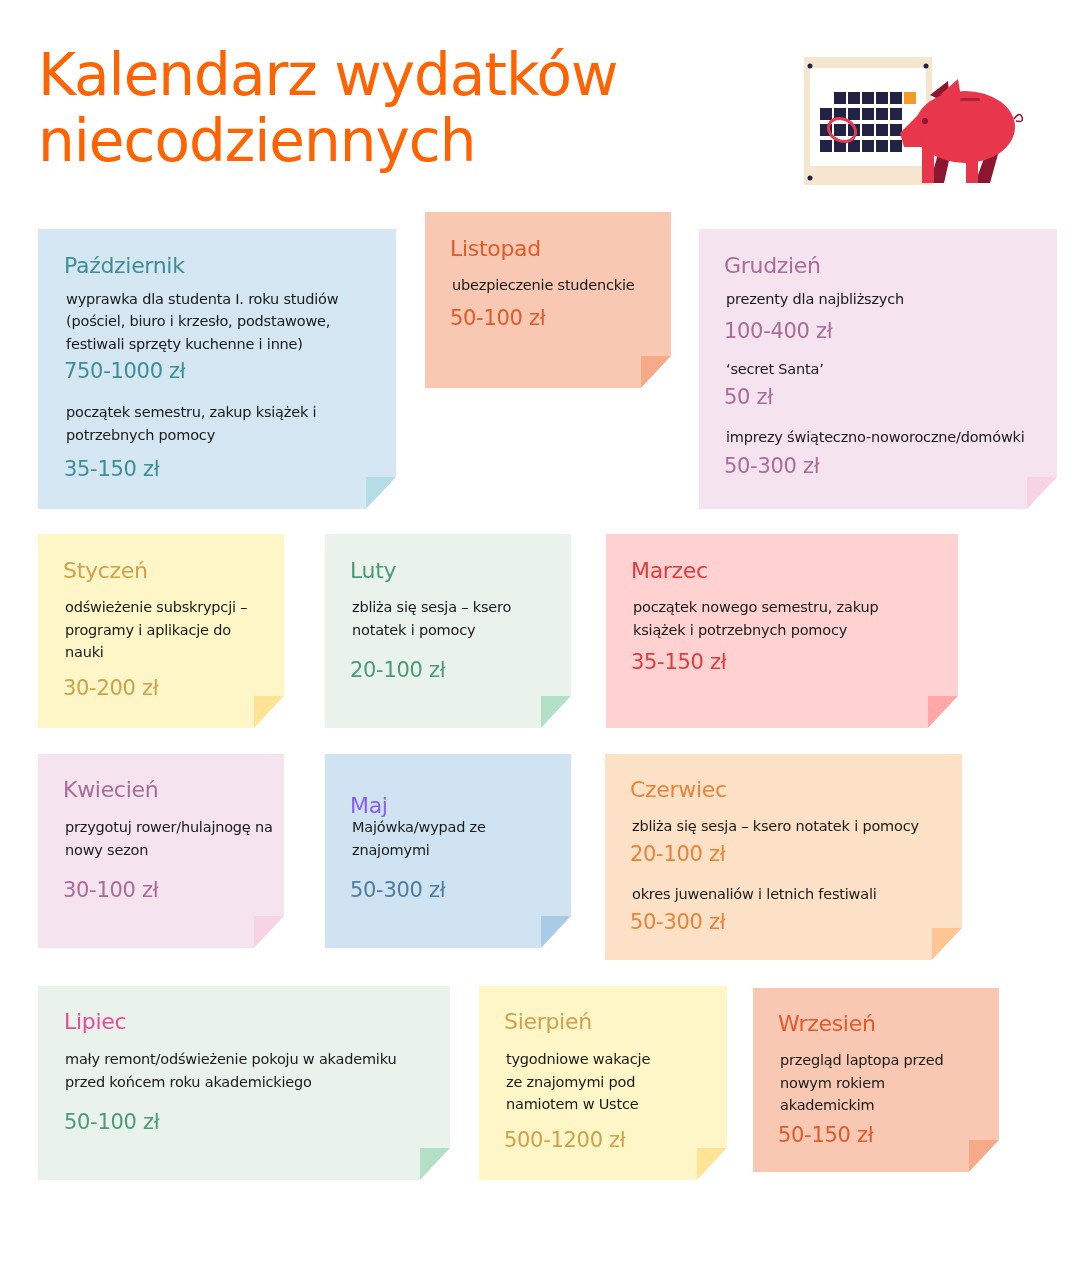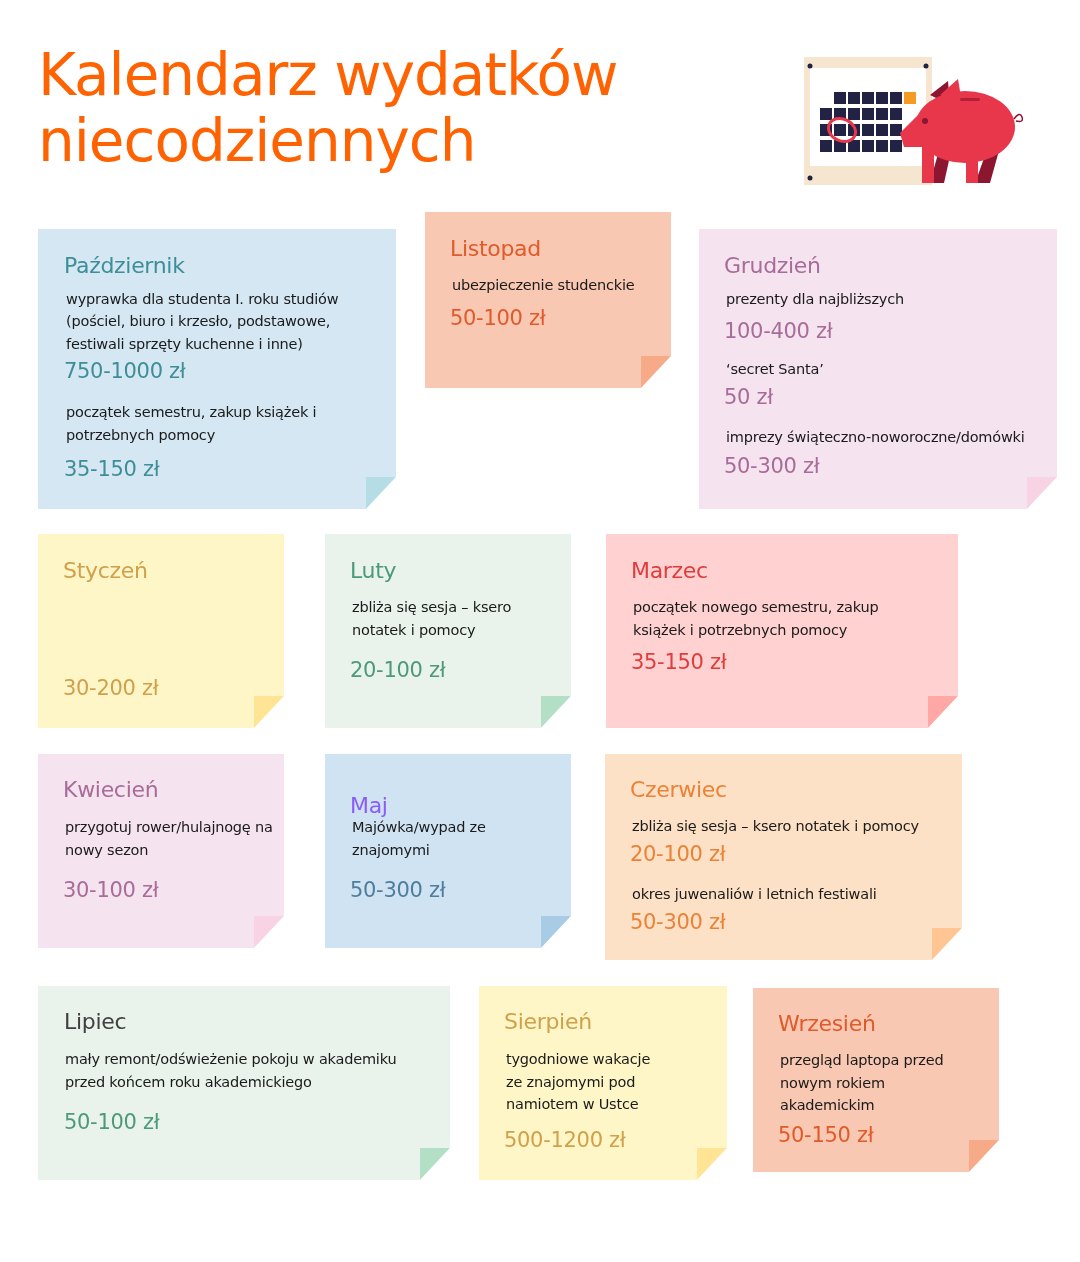--- a/index.html
+++ b/index.html
@@ -130,20 +130,21 @@
   <div class="price" style="left:25px;top:156px;color:#a86c99;">50 zł</div>
   <div class="desc" style="left:27px;top:197px;width:330px;white-space:nowrap;">imprezy świąteczno-noworoczne/domówki</div>
   <div class="price" style="left:25px;top:225px;color:#a86c99;">50-300 zł</div>
 </div>
 
 <div class="note" style="left:38px;top:534px;width:246px;height:194px;">
   <div style="position:absolute;inset:0;background:#fff6c8;"></div>
   <div class="fold" style="background:#ffe496;"></div>
   <div class="cut"></div>
   <div class="month" style="left:25px;top:24px;color:#d0a04a;">Styczeń</div>
+  <div class="desc" style="left:27px;top:62px;width:190px;">odświeżenie subskrypcji – programy i aplikacje do nauki</div>
   <div class="price" style="left:25px;top:142px;color:#d0a04a;">30-200 zł</div>
 </div>
 
 <div class="note" style="left:325px;top:534px;width:246px;height:194px;">
   <div style="position:absolute;inset:0;background:#e9f3ec;"></div>
   <div class="fold" style="background:#b3dfc7;"></div>
   <div class="cut"></div>
   <div class="month" style="left:25px;top:24px;color:#4d9a78;">Luty</div>
   <div class="desc" style="left:27px;top:62px;width:180px;">zbliża się sesja – ksero notatek i pomocy</div>
   <div class="price" style="left:25px;top:124px;color:#4d9a78;">20-100 zł</div>
@@ -184,21 +185,21 @@
   <div class="desc" style="left:27px;top:61px;white-space:nowrap;">zbliża się sesja – ksero notatek i pomocy</div>
   <div class="price" style="left:25px;top:88px;color:#ea8238;">20-100 zł</div>
   <div class="desc" style="left:27px;top:129px;white-space:nowrap;">okres juwenaliów i letnich festiwali</div>
   <div class="price" style="left:25px;top:156px;color:#ea8238;">50-300 zł</div>
 </div>
 
 <div class="note" style="left:38px;top:986px;width:412px;height:194px;">
   <div style="position:absolute;inset:0;background:#e9f3ec;"></div>
   <div class="fold" style="background:#b3dfc7;"></div>
   <div class="cut"></div>
-  <div class="month" style="left:26px;top:23px;color:#404040;">Lipiec</div>
+  <div class="month" style="left:26px;top:23px;color:#ec4899;">Lipiec</div>
   <div class="desc" style="left:27px;top:62px;width:360px;">mały remont/odświeżenie pokoju w akademiku przed końcem roku akademickiego</div>
   <div class="price" style="left:26px;top:124px;color:#4d9a78;">50-100 zł</div>
 </div>
 
 <div class="note" style="left:479px;top:986px;width:248px;height:194px;">
   <div style="position:absolute;inset:0;background:#fff6c8;"></div>
   <div class="fold" style="background:#ffe496;"></div>
   <div class="cut"></div>
   <div class="month" style="left:25px;top:23px;color:#d0a04a;">Sierpień</div>
   <div class="desc" style="left:27px;top:62px;width:160px;">tygodniowe wakacje ze znajomymi pod namiotem w Ustce</div>

